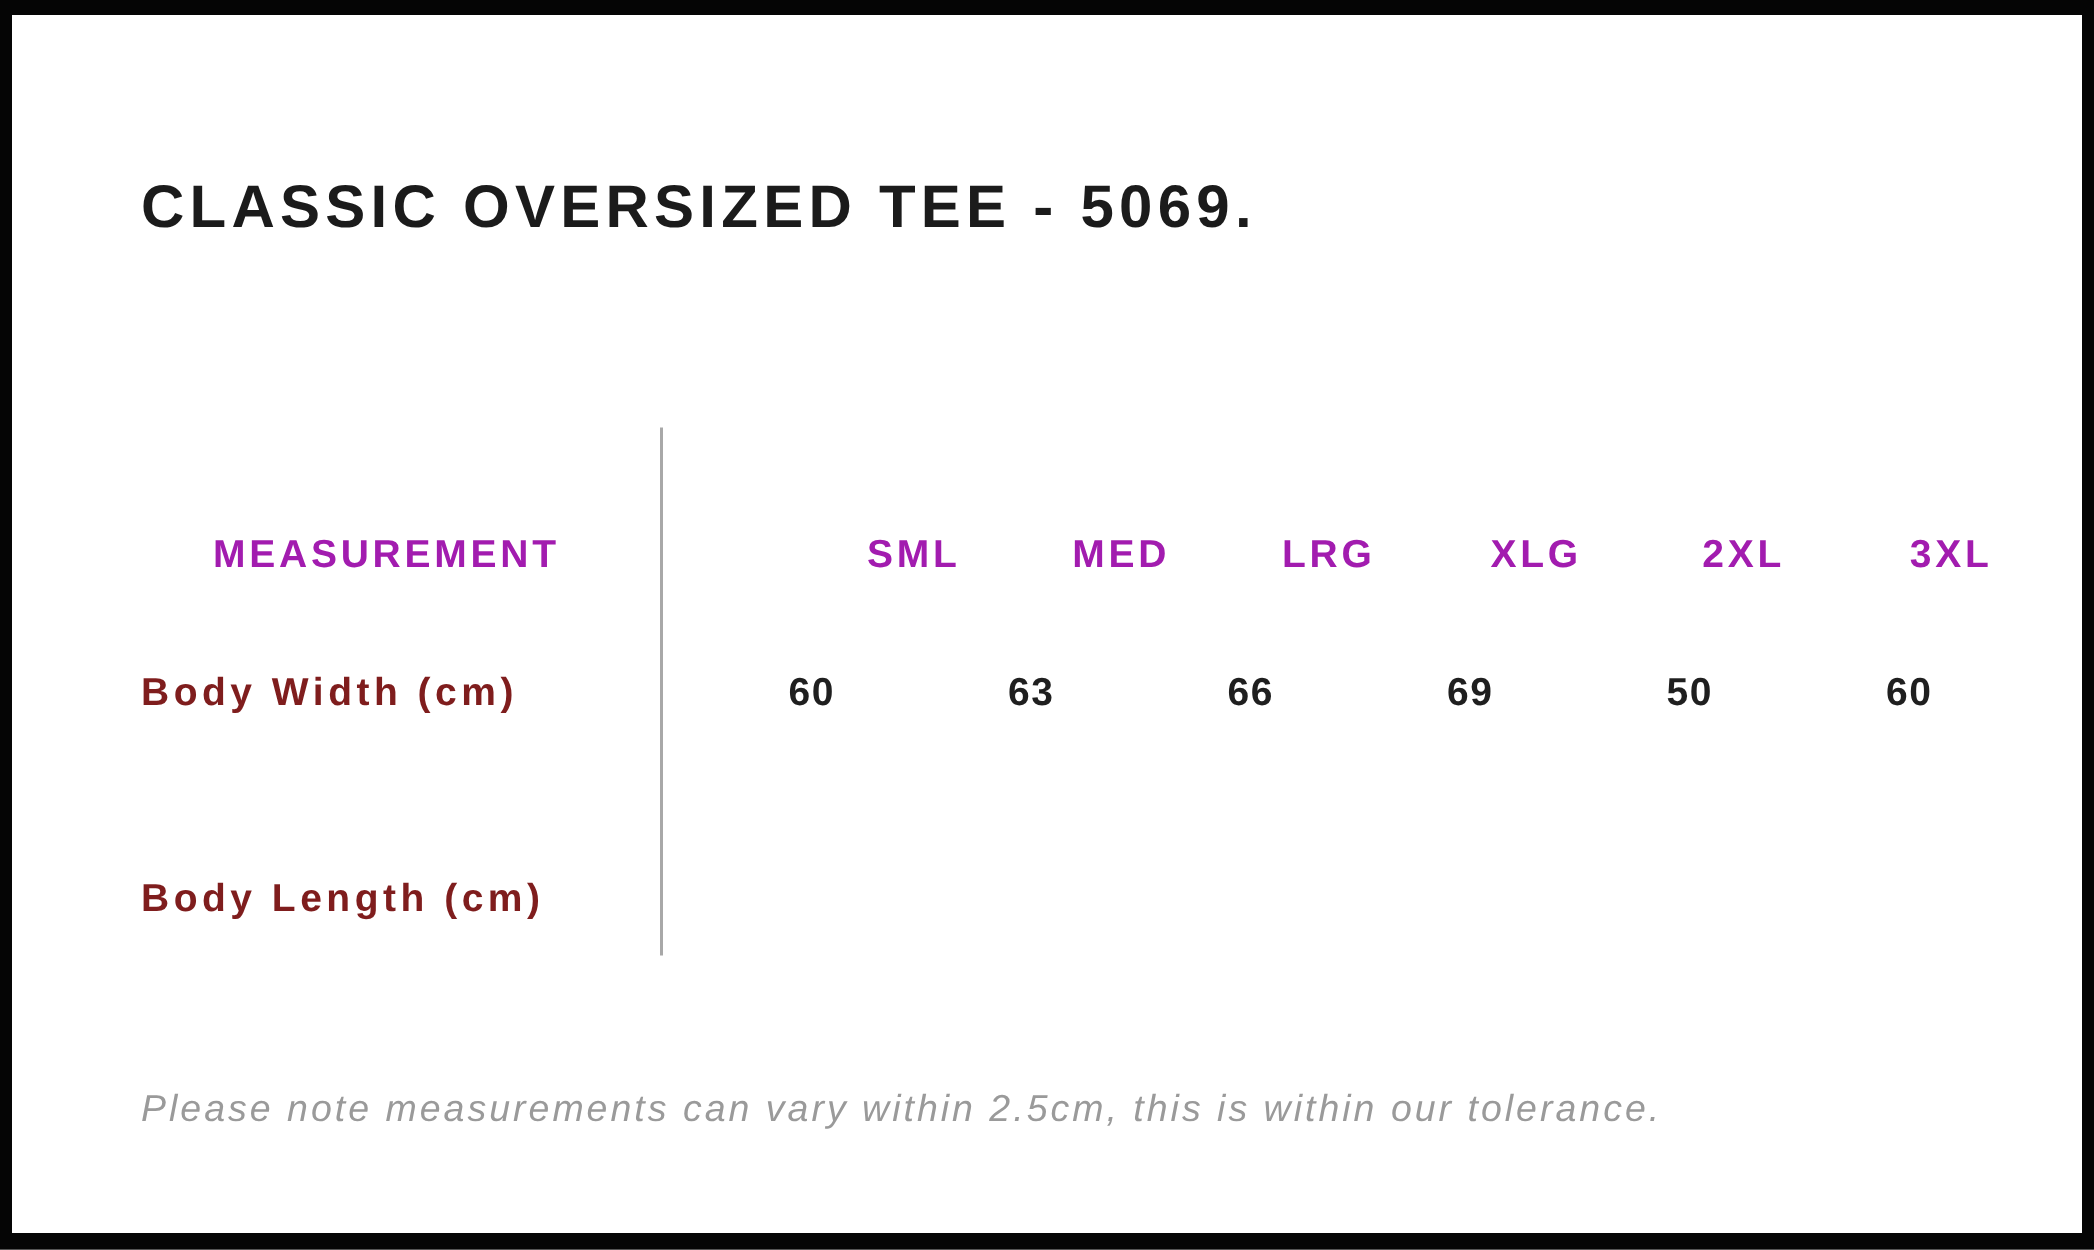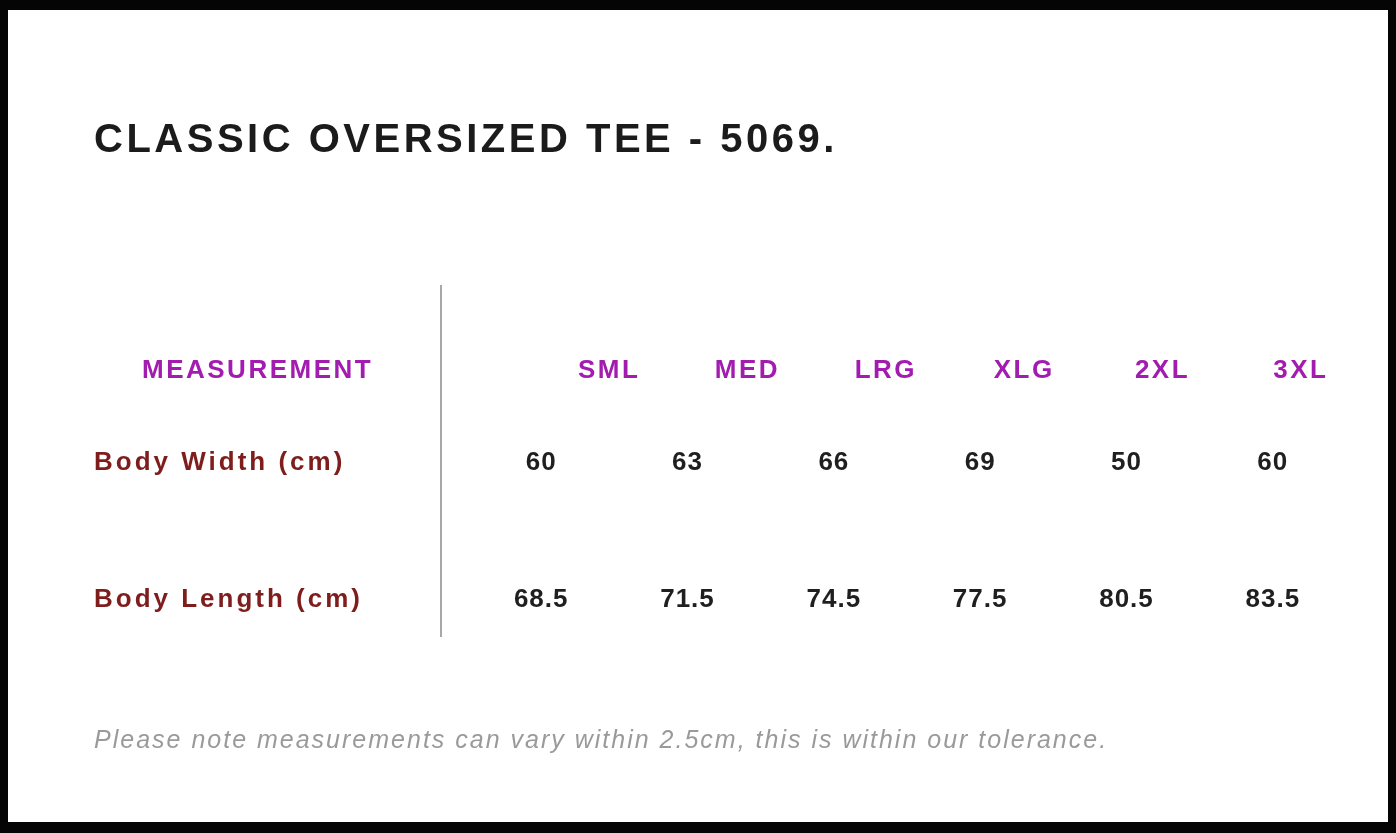--- a/index.html
+++ b/index.html
@@ -124,25 +124,17 @@
       <div class="size-cell value">63</div>
       <div class="size-cell value">66</div>
       <div class="size-cell value">69</div>
       <div class="size-cell value">50</div>
       <div class="size-cell value">60</div>
     </div>
   </div>
 
   <div class="row body-row-2">
     <div class="label-cell row-label">Body Length (cm)</div>
-    <div class="size-cols">
-      <div class="size-cell value">68.5</div>
-      <div class="size-cell value">71.5</div>
-      <div class="size-cell value">74.5</div>
-      <div class="size-cell value">77.5</div>
-      <div class="size-cell value">80.5</div>
-      <div class="size-cell value">83.5</div>
-    </div>
   </div>
 
   <p class="note">Please note measurements can vary within 2.5cm, this is within our tolerance.</p>
 
 </div>
 
 </body></html>

